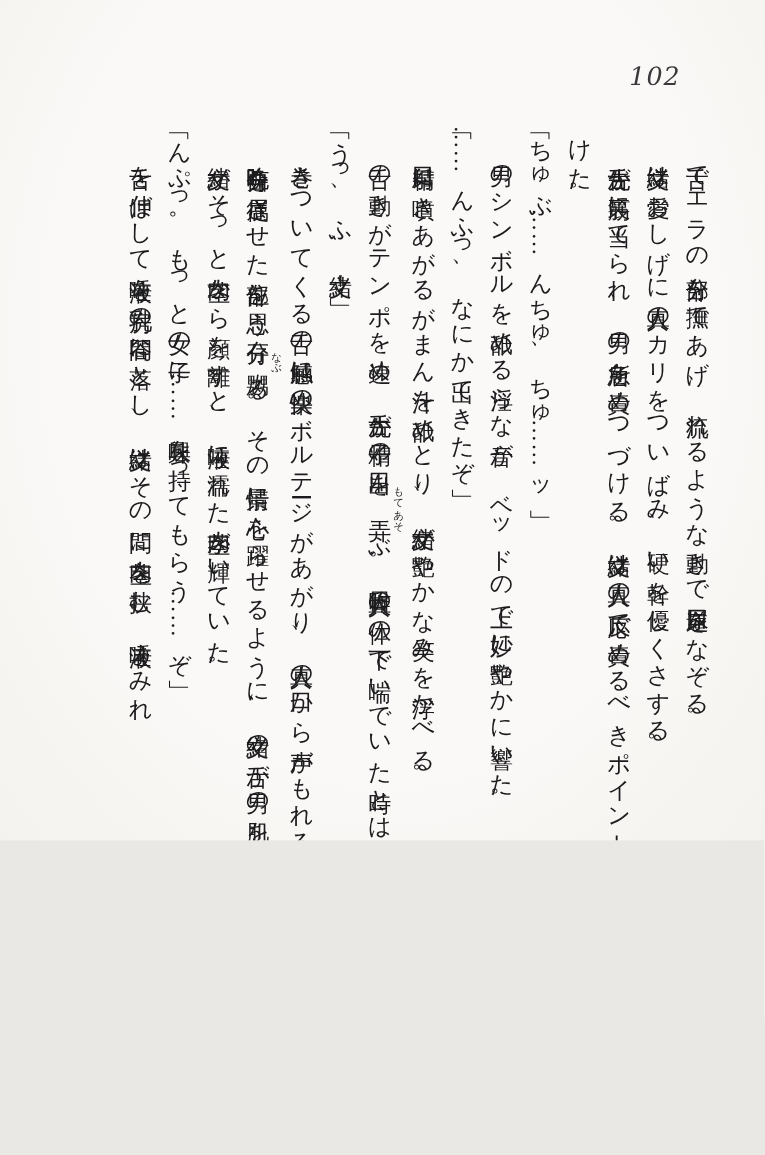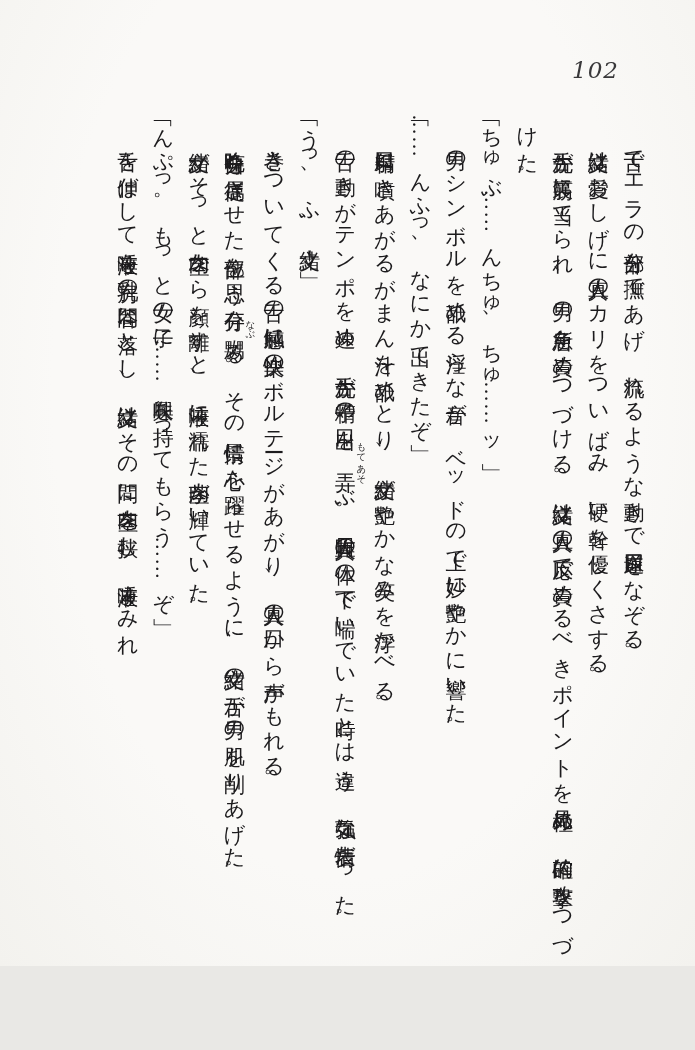--- a/index.html
+++ b/index.html
@@ -3,21 +3,21 @@
 <meta charset="utf-8">
 <style>
   html, body {
     margin: 0;
     padding: 0;
     background: #e9e8e5;
   }
   .page {
     position: relative;
     width: 695px;
-    height: 966px;
+    height: 764px;
     background: #f9f8f5;
     background-image: radial-gradient(ellipse at 50% 40%, #faf9f7 60%, #f3f2ee 100%);
     overflow: hidden;
     font-family: "Liberation Serif", "DejaVu Serif", serif;
   }
   .page-number {
     position: absolute;
     top: 57px;
     left: 572px;
     font-size: 23px;

